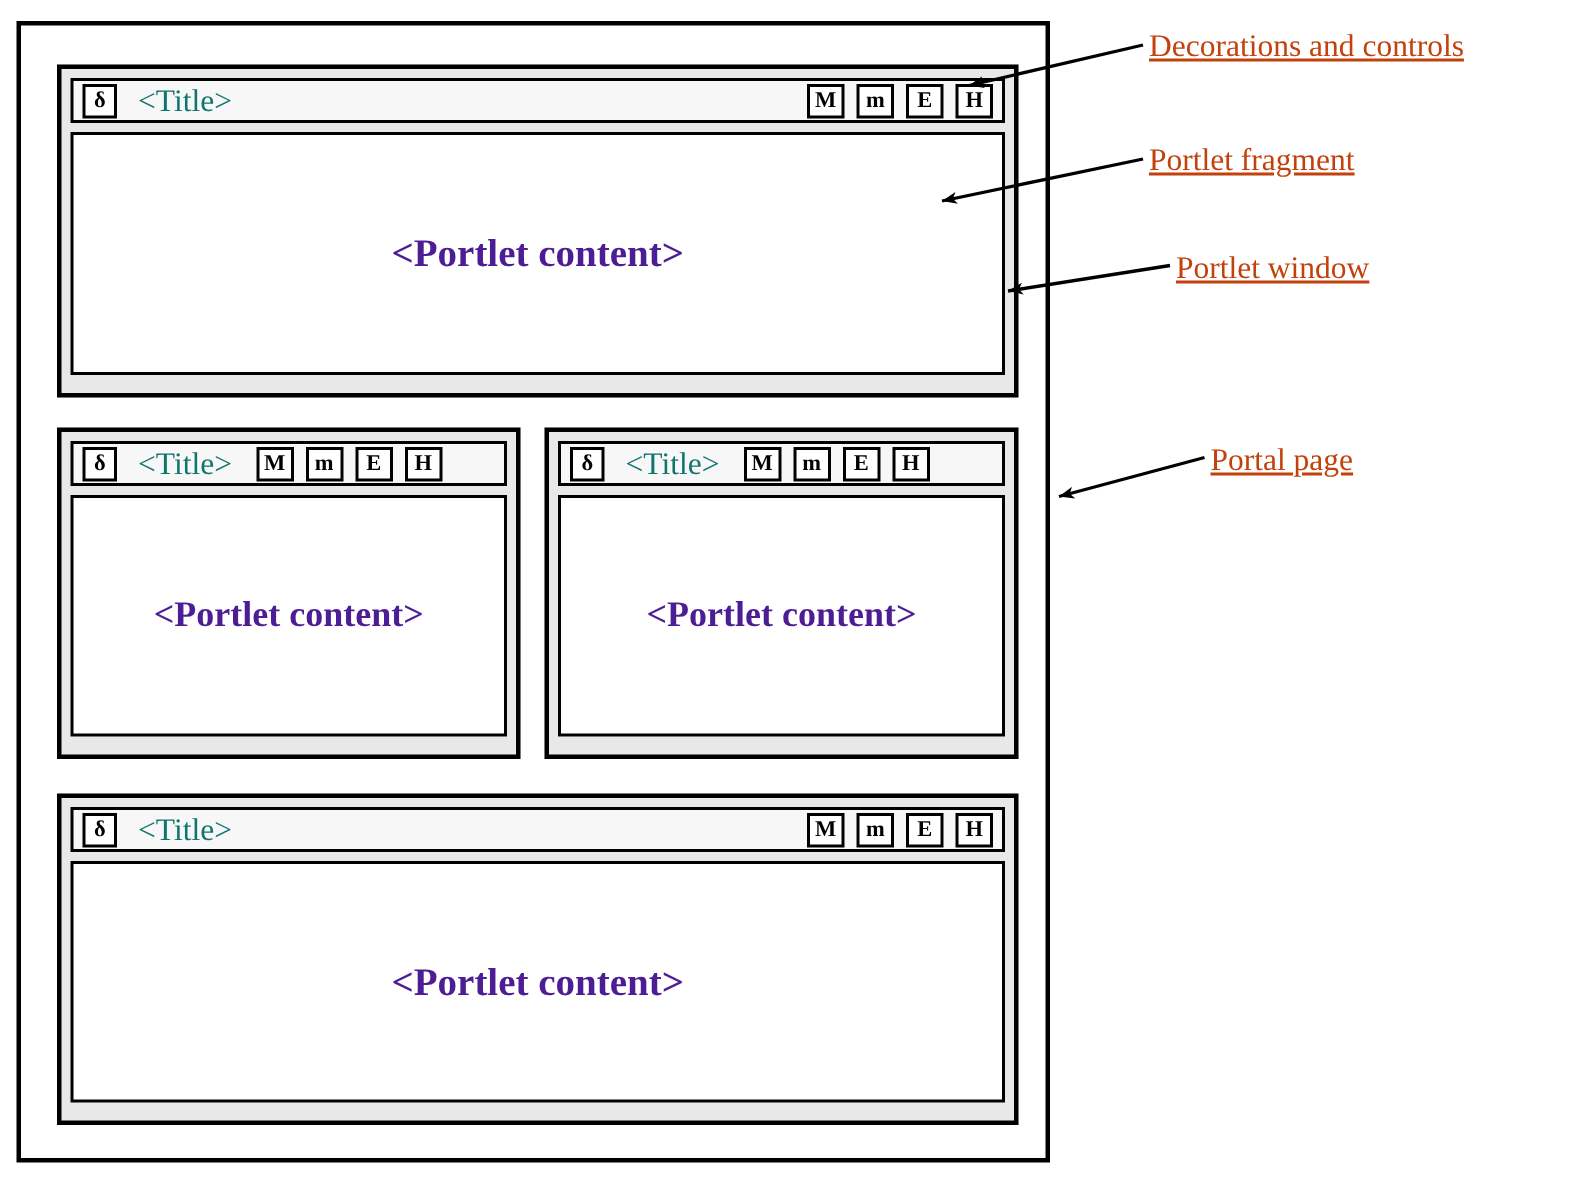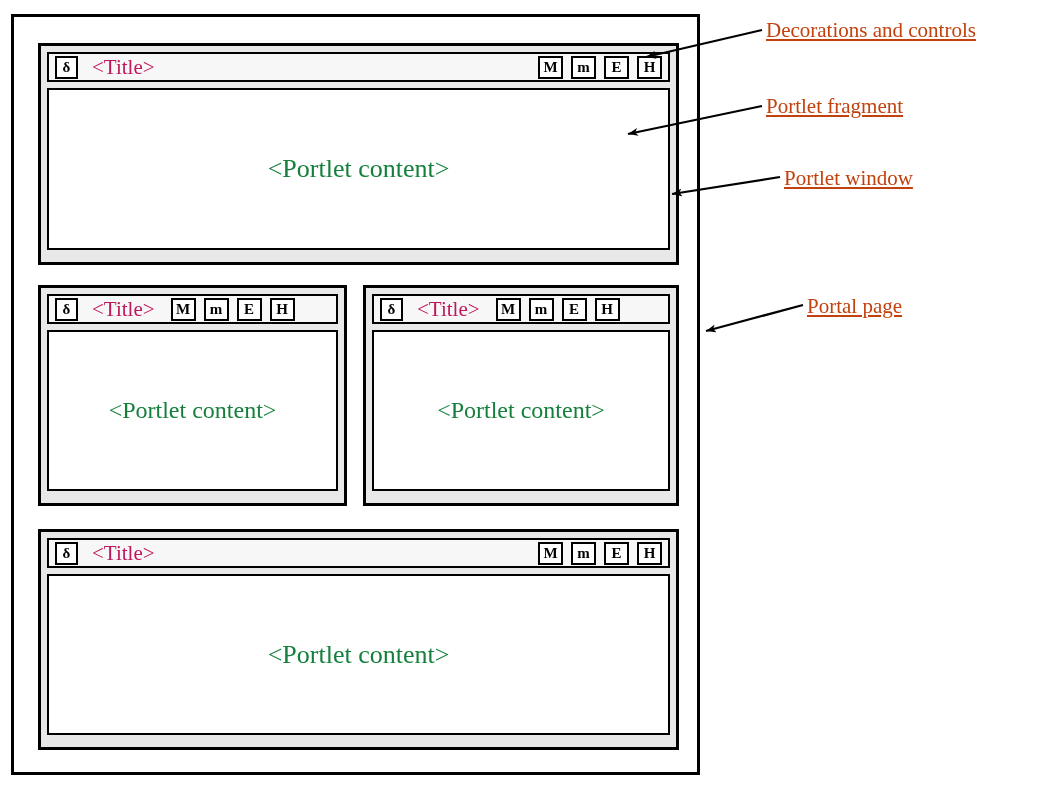--- a/index.html
+++ b/index.html
@@ -69,21 +69,21 @@
     background: #ffffff;
     font-weight: bold;
     font-size: 15px;
     line-height: 1;
     color: #000000;
   }
   .title-text {
     margin-left: 14px;
     font-size: 21px;
     line-height: 1;
-    color: #be185d;
+    color: #0f766e;
     white-space: nowrap;
   }
   .controls {
     display: flex;
     align-items: center;
     gap: 8px;
   }
   .packed .controls { margin-left: 16px; }
   .ctrl-btn {
     display: inline-flex;
@@ -107,22 +107,23 @@
     height: calc(100% - 42px);
     border: 2px solid #000000;
     background: #ffffff;
     box-sizing: border-box;
     display: flex;
     align-items: center;
     justify-content: center;
   }
   .fragment-text {
     font-size: 26px;
-    color: #15803d;
+    color: #4c1d95;
     white-space: nowrap;
+    font-weight: bold;
   }
   .portlet-window.narrow .fragment-text { font-size: 24px; }
 
   
   .callout-label {
     position: absolute;
     font-size: 21px;
     color: #c2410c;
     white-space: nowrap;
     text-decoration: underline;

